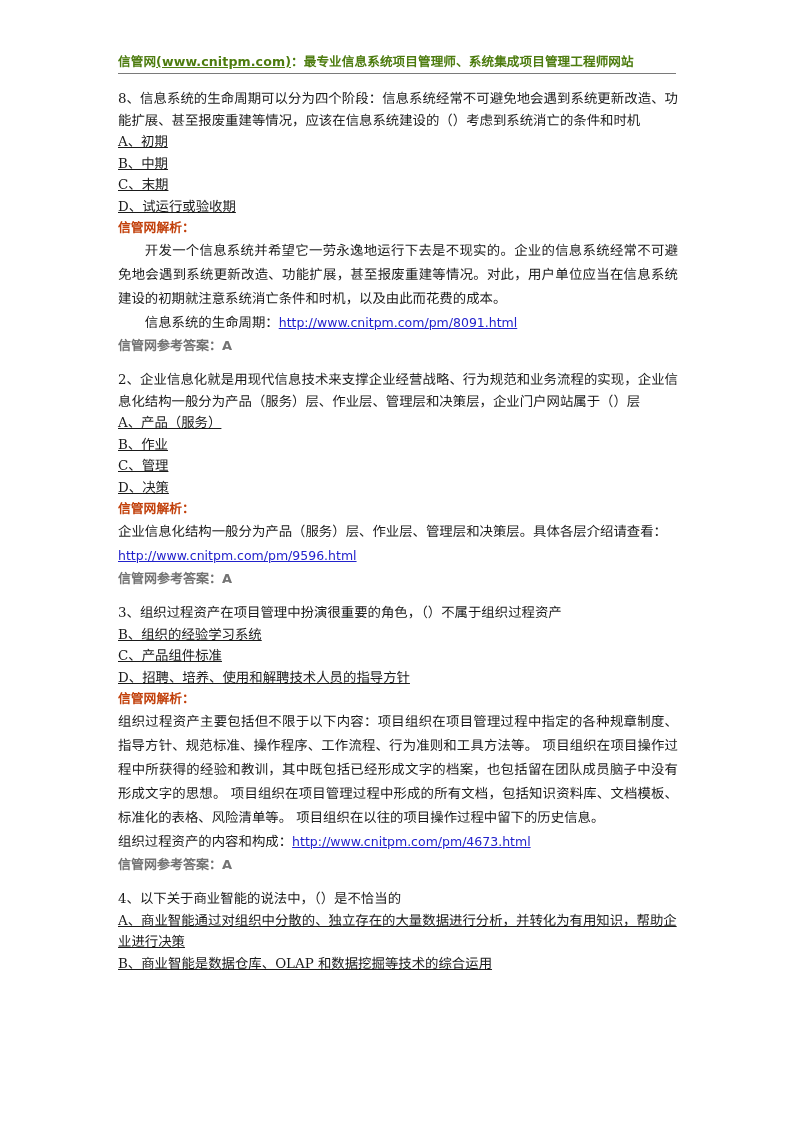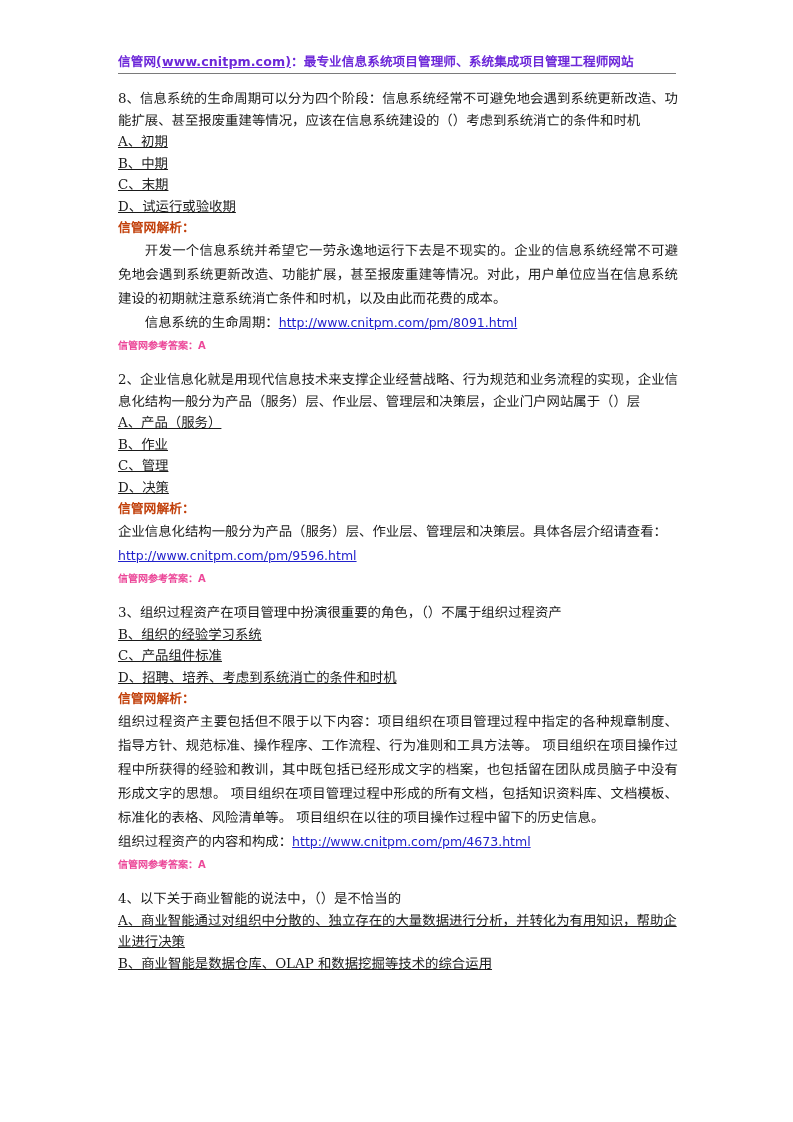--- a/index.html
+++ b/index.html
@@ -24,21 +24,21 @@
   }
   .content {
     position: absolute;
     left: 118px;
     top: 53px;
     width: 560px;
   }
 
   
   .doc-header {
-    color: #6d28d9;
+    color: #4d7c0f;
     font-family: "DejaVu Sans", "Liberation Sans", sans-serif;
     font-weight: bold;
     font-size: 12.6px;
     line-height: 17px;
     white-space: nowrap;
     letter-spacing: 0.1px;
   }
   .doc-header .site-url {
     text-decoration: underline;
   }
@@ -67,23 +67,23 @@
   .label-bold {
     font-family: "DejaVu Sans", "Liberation Sans", sans-serif;
     font-weight: bold;
     font-size: 12.8px;
     line-height: 21.5px;
     color: #c2410c;
   }
   .answer-line {
     font-family: "DejaVu Sans", "Liberation Sans", sans-serif;
     font-weight: bold;
-    font-size: 10px;
+    font-size: 13px;
     line-height: 21.5px;
-    color: #ec4899;
+    color: #737373;
   }
   .explain-para {
     font-size: 13.4px;
     line-height: 24px;
     text-align: justify;
     text-justify: inter-ideograph;
   }
   .indent2 {
     text-indent: 2em;
   }
@@ -132,21 +132,21 @@
       <div class="explain-para"><a class="ref-link" href="#">http://www.cnitpm.com/pm/9596.html</a></div>
       <div class="answer-line"><span>信管网参考答案：</span><span>A</span></div>
     </div>
 
     <div class="q-gap"></div>
 
     <div>
       <div class="q-stem">3、组织过程资产在项目管理中扮演很重要的角色，（）不属于组织过程资产</div>
       <div class="opt">B、组织的经验学习系统</div>
       <div class="opt">C、产品组件标准</div>
-      <div class="opt">D、招聘、培养、考虑到系统消亡的条件和时机</div>
+      <div class="opt">D、招聘、培养、使用和解聘技术人员的指导方针</div>
       <div class="label-bold">信管网解析：</div>
       <div class="explain-para">组织过程资产主要包括但不限于以下内容：项目组织在项目管理过程中指定的各种规章制度、指导方针、规范标准、操作程序、工作流程、行为准则和工具方法等。 项目组织在项目操作过程中所获得的经验和教训，其中既包括已经形成文字的档案，也包括留在团队成员脑子中没有形成文字的思想。 项目组织在项目管理过程中形成的所有文档，包括知识资料库、文档模板、标准化的表格、风险清单等。 项目组织在以往的项目操作过程中留下的历史信息。</div>
       <div class="explain-para"><span>组织过程资产的内容和构成：</span><a class="ref-link" href="#">http://www.cnitpm.com/pm/4673.html</a></div>
       <div class="answer-line"><span>信管网参考答案：</span><span>A</span></div>
     </div>
 
     <div class="q-gap"></div>
 
     <div>
       <div class="q-stem">4、以下关于商业智能的说法中，（）是不恰当的</div>

